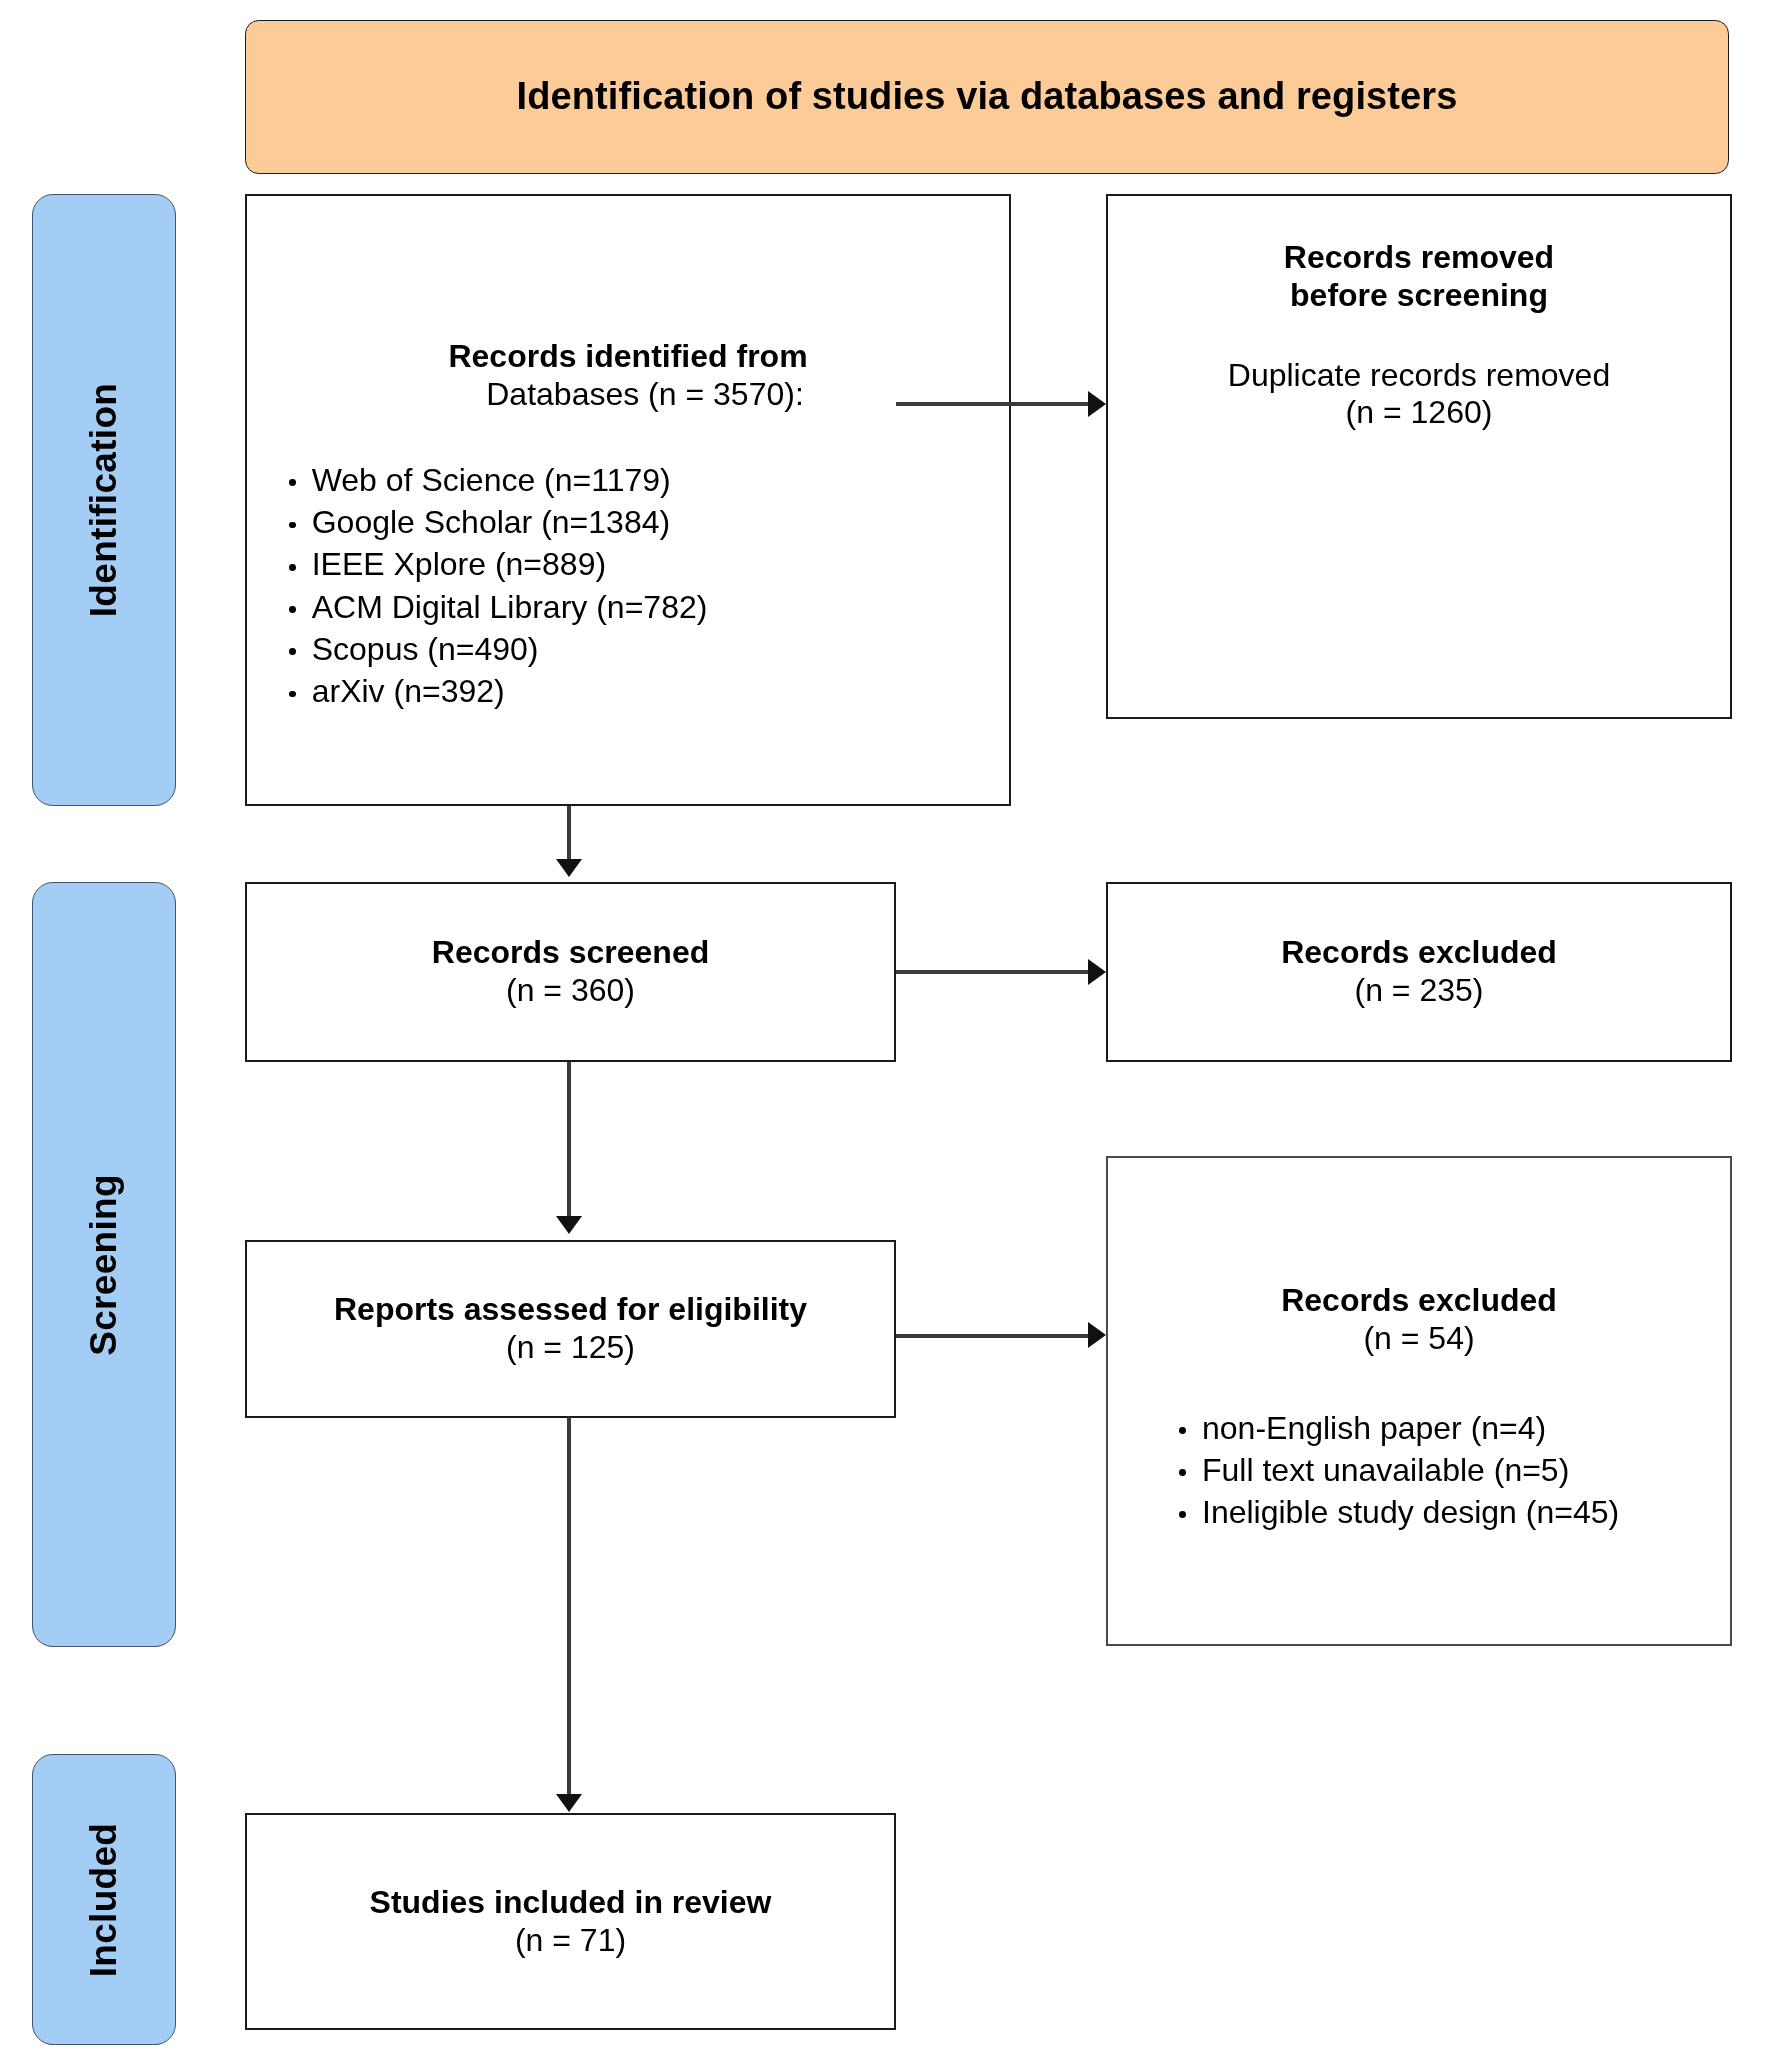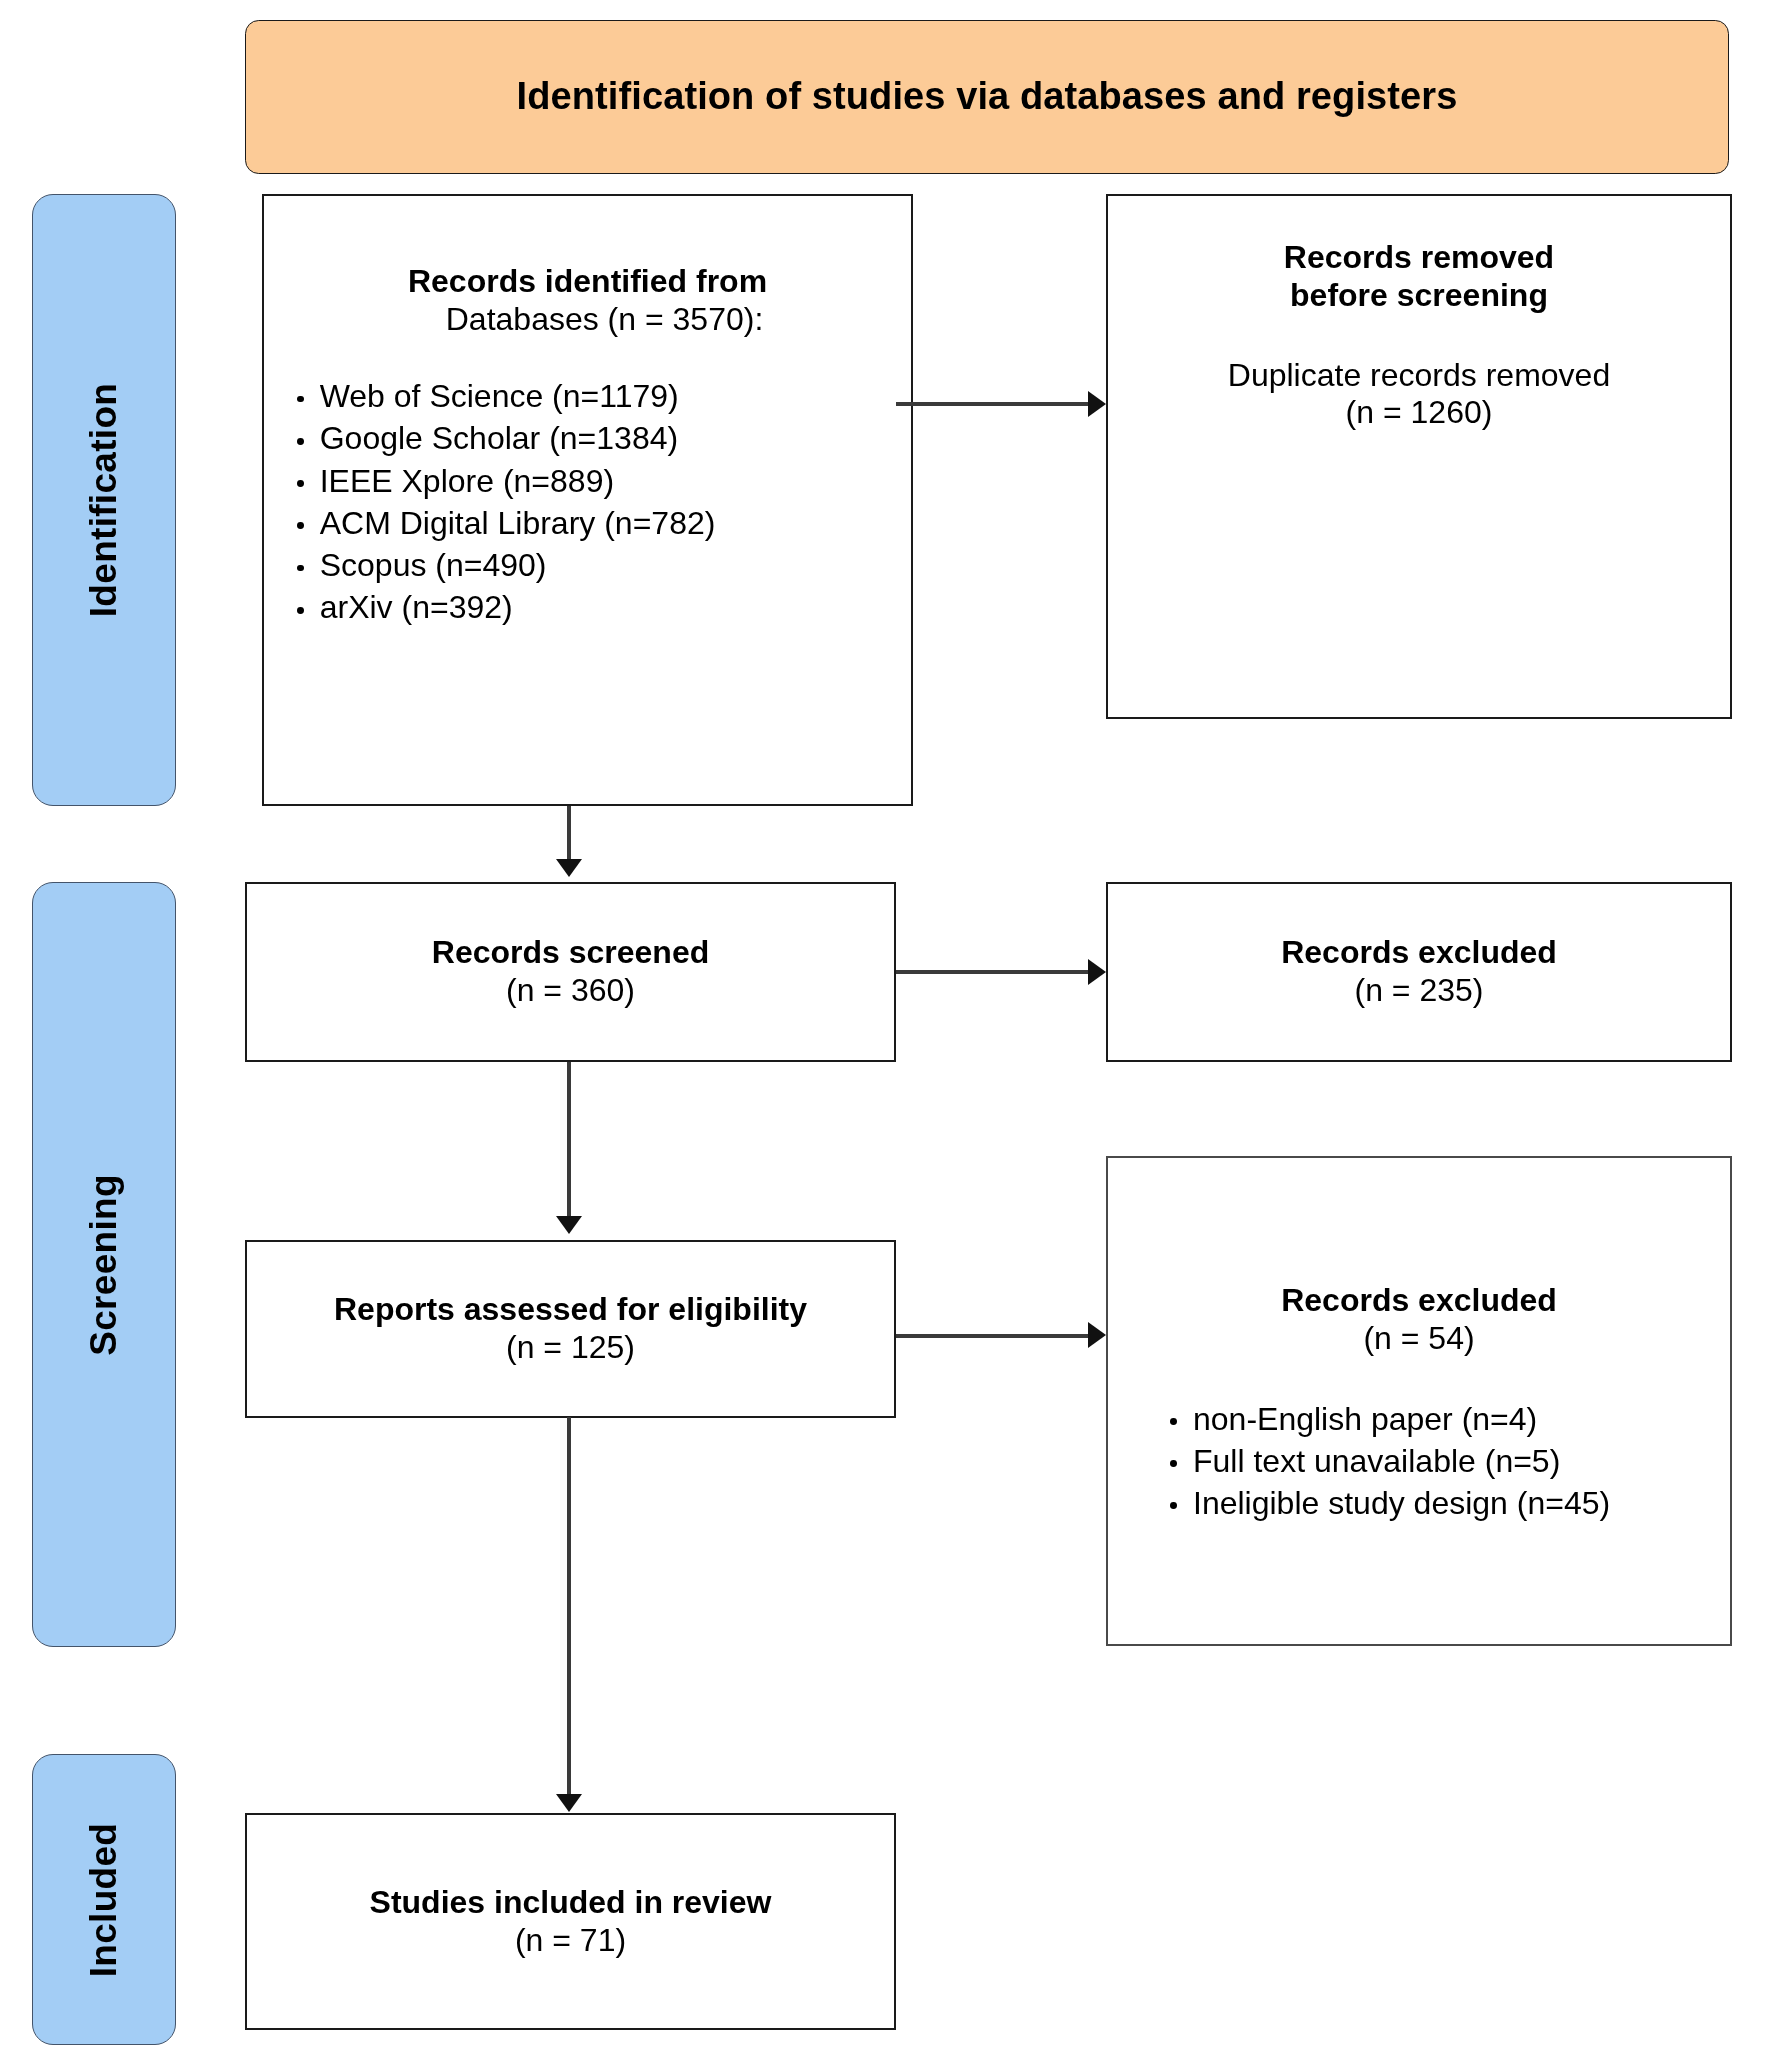--- a/index.html
+++ b/index.html
@@ -85,21 +85,21 @@
   .box-sub {
     font-size: 32px;
     font-weight: normal;
     text-align: center;
     line-height: 1.18;
   }
   .box-sub.indent { padding-left: 34px; }
 
   .bullets {
     list-style: none;
-    margin: 8px;
+    margin: 17px;
     padding: 0;
   }
   .bullets li {
     font-size: 32px;
     line-height: 1.32;
     position: relative;
     padding-left: 34px;
     white-space: nowrap;
   }
   .bullets li::before {
@@ -108,22 +108,22 @@
     left: 11.2px;
     top: 20.5px;
     width: 6.8px;
     height: 6.8px;
     background: #000;
     border-radius: 50%;
   }
 
   
   #box-identified {
-    left: 262px; top: 194px; width: 651px; height: 612px;
-    justify-content: flex-start;
+    left: 245px; top: 194px; width: 766px; height: 612px;
+    justify-content: center;
     padding-top: 67px;
   }
   #box-identified .list-wrap { margin-top: 28.6px; padding-left: 13.7px; }
 
   #box-removed {
     left: 1106px; top: 194px; width: 626px; height: 525px;
     justify-content: flex-start;
     padding-top: 43px;
   }
   #box-removed .gap { height: 42px; }

